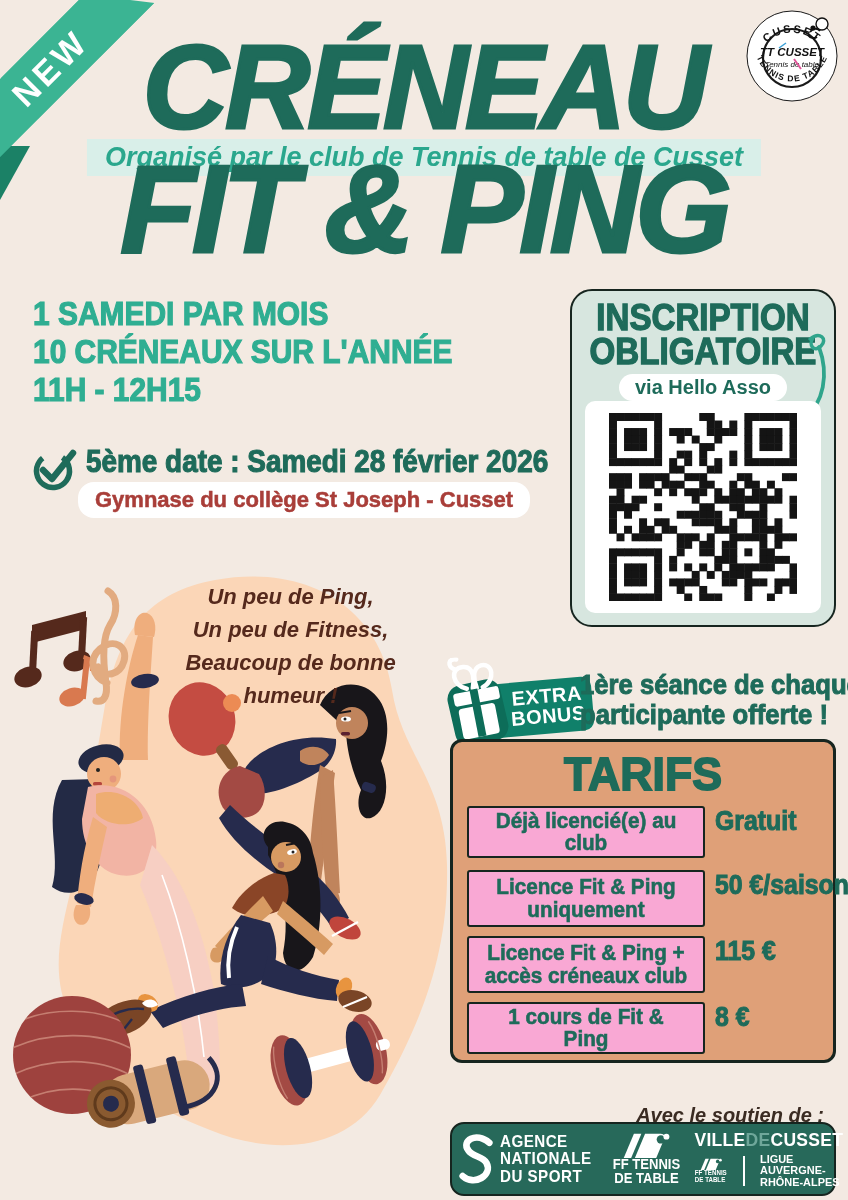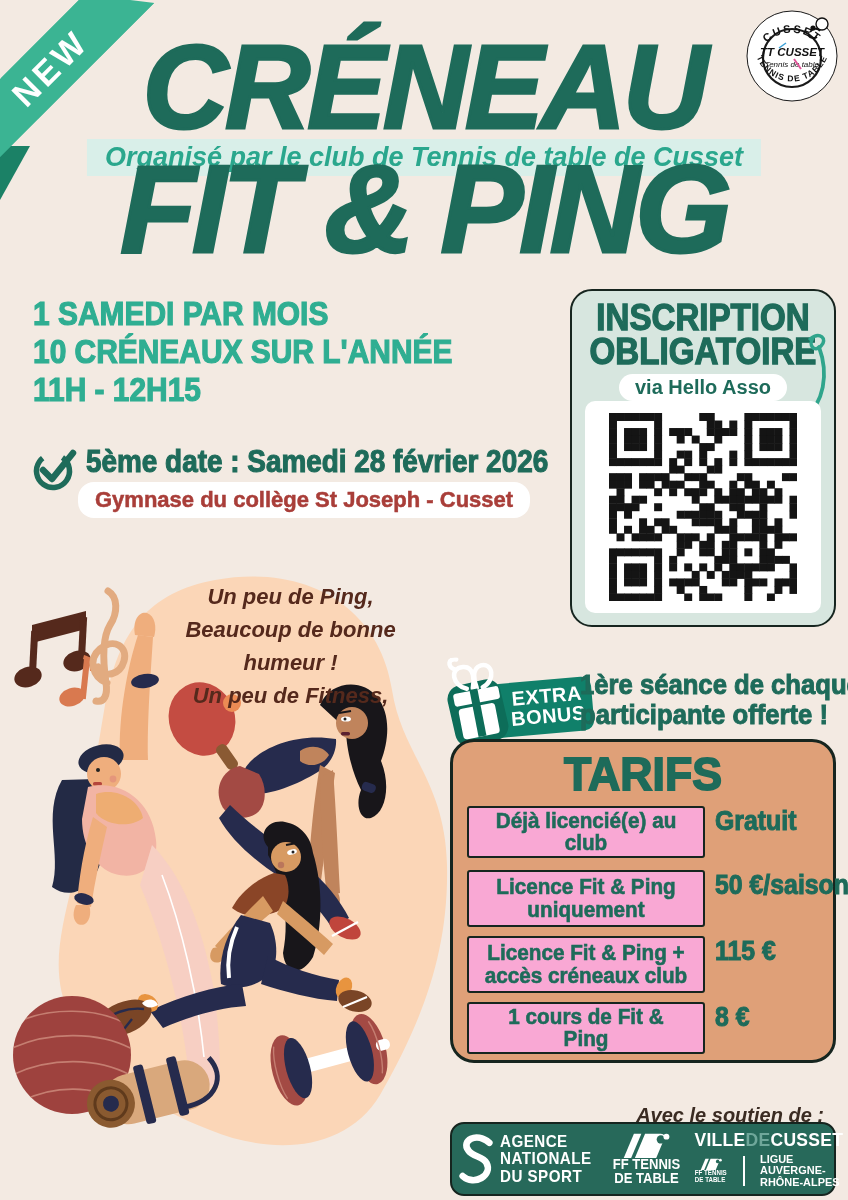--- a/index.html
+++ b/index.html
@@ -55,21 +55,21 @@
   .badge-label{position:absolute;left:44px;top:30px;width:102px;height:54px;background:#10806a;
     border-radius:10px;display:flex;flex-direction:column;align-items:center;justify-content:center;
     padding-left:12px;box-sizing:border-box;}
   .badge-label span{color:#fff;font-size:20px;font-weight:bold;line-height:.98;letter-spacing:.5px;}
   .gift-icon{position:absolute;left:0;top:0;width:66px;height:96px;}
   .bonus-text{position:absolute;left:580px;top:669px;color:#1e6b5a;font-size:28.5px;font-weight:bold;
     line-height:1.07;-webkit-text-stroke:1px #1e6b5a;transform:scaleX(.9);transform-origin:left top;
     white-space:nowrap;}
   
   .tarifs{position:absolute;left:450px;top:739px;width:386px;height:324px;background:#dfa078;
-    border:3px solid #16251f;border-radius:24px;box-sizing:border-box;}
+    border:3px solid #16251f;border-radius:12px;box-sizing:border-box;}
   .tarifs-title{text-align:center;margin-top:4px;color:#1e6b5a;font-size:47px;font-weight:bold;
     -webkit-text-stroke:1.8px #1e6b5a;transform:scaleX(.95);transform-origin:center top;}
   .trow-label{position:absolute;left:14px;width:238px;background:#f9a8d4;border:2.5px solid #16251f;
     border-radius:3px;display:flex;align-items:center;justify-content:center;text-align:center;
     box-sizing:border-box;padding:2px 6px;}
   .trow-label span{color:#1e6b5a;font-size:22.5px;font-weight:bold;line-height:1.0;
     -webkit-text-stroke:.6px #1e6b5a;display:inline-block;transform:scaleX(.92);}
   .trow-value{position:absolute;left:262px;width:120px;display:flex;}
   .trow-value span{color:#1e6b5a;font-size:27px;font-weight:bold;-webkit-text-stroke:1px #1e6b5a;
     display:inline-block;transform:scaleX(.92);transform-origin:left center;white-space:nowrap;}
@@ -488,22 +488,22 @@
             <rect x="14" y="24" width="1.06" height="1.06"></rect>
             <rect x="18" y="24" width="1.06" height="1.06"></rect>
             <rect x="21" y="24" width="1.06" height="1.06"></rect>
           </g>
         </svg>
     </div>
   </div>
 
   <div class="tagline">
     <div>Un peu de Ping,</div>
+    <div>Un peu de Fitness,</div>
     <div>Beaucoup de bonne humeur !</div>
-    <div>Un peu de Fitness,</div>
   </div>
 
   <svg class="illus" viewBox="0 0 460 645">
     <path d="M215,25 C310,8 380,55 392,135 C402,200 445,225 447,310 C449,400 420,470 380,540
       C345,598 270,600 210,575 C150,552 105,520 75,470 C48,425 60,380 72,330
       C85,270 95,210 105,150 C118,75 150,37 215,25 Z" fill="#fbd6b7"></path>
 
     <g>
       <path d="M32,70 L86,56 L86,74 L32,88 Z" fill="#55291c"></path>
       <rect x="30" y="76" width="7" height="46" fill="#55291c" transform="rotate(3 33 99)"></rect>

